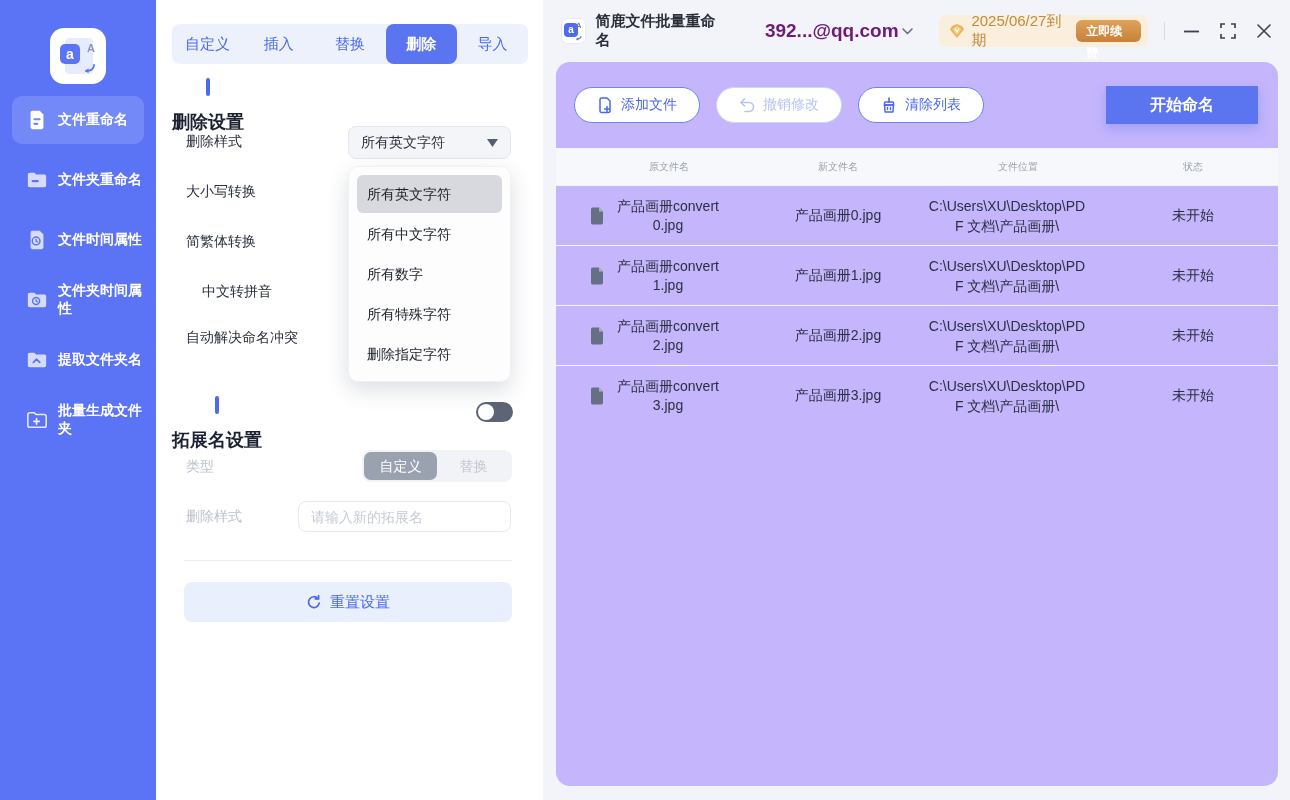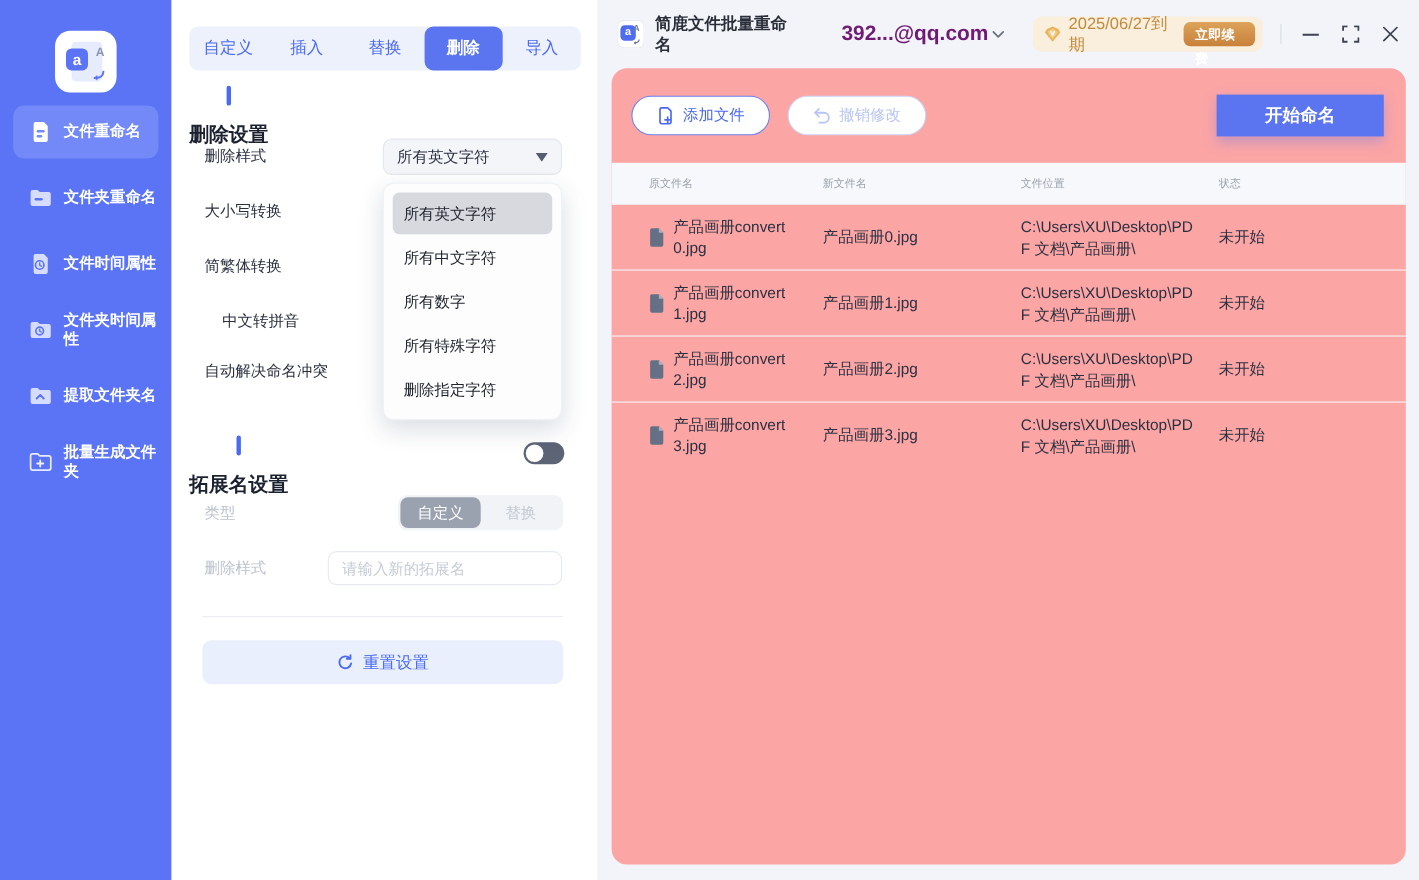--- a/index.html
+++ b/index.html
@@ -63,21 +63,21 @@
   .r-title { margin-left:10px; font-size:15px; font-weight:600; color:#2a2e38; }
   .account { margin-left:42px; display:flex; align-items:center; gap:3px; font-size:19px; font-weight:bold; color:#701a75; cursor:pointer; }
   .vipbadge { margin-left:26px; height:32px; background:#faeedd; border-radius:8px; display:flex; align-items:center;
     gap:7px; padding:0 7px 0 10px; }
   .vipbadge .date { font-size:15px; color:#c08b3e; }
   .renew { height:22px; padding:0 10px; border-radius:6px; background:linear-gradient(180deg,#dda35a,#c8803a);
     color:#fff; font-size:12px; font-weight:bold; line-height:22px; cursor:pointer; }
   .wc-div { width:1px; height:18px; background:#d8dbe2; margin:0 12px 0 16px; }
   .wcbtn { width:30px; height:30px; display:flex; align-items:center; justify-content:center; cursor:pointer; margin-right:8px; }
 
-  .card { position:absolute; left:13px; top:62px; width:722px; height:724px; background:#fca5a5; border-radius:14px; }
+  .card { position:absolute; left:13px; top:62px; width:722px; height:724px; background:#c4b5fd; border-radius:14px;text-align:center; }
   .toolbar { position:absolute; left:18px; top:24px; right:20px; display:flex; gap:16px; align-items:center; }
   .obtn { height:36px; width:126px; border:1px solid #6d83f2; border-radius:18px; background:#fff; color:#4a67ee;
     font-size:14px; display:flex; align-items:center; justify-content:center; gap:8px; cursor:pointer; }
   .obtn.disabled { border-color:#ccd6f8; color:#b7c4f5; cursor:default; }
   .startbtn { margin-left:auto; width:152px; height:38px; background:#5b75f1; border-radius:0; color:#fff;
     font-size:16px; font-weight:bold; display:flex; align-items:center; justify-content:center; cursor:pointer;
     box-shadow:0 5px 12px rgba(91,117,241,.35); }
 
   .thead { position:absolute; left:0; top:86px; width:100%; height:38px; background:#f7f8fb; border-bottom:1px solid #eef0f4;
     display:flex; align-items:center; padding-left:34px; color:#9aa1ac; font-size:10px; }
@@ -268,20 +268,29 @@
               <path d="M10 9.5v5M7.5 12h5" stroke="#4a67ee" stroke-width="1.5" stroke-linecap="round"></path>
             </svg>
           <span>添加文件</span>
         </div>
         <div class="obtn disabled">
           <svg width="16" height="15" viewBox="0 0 16 15">
               <path d="M5.5 1 2 4.5 5.5 8" fill="none" stroke="#b7c4f5" stroke-width="1.6" stroke-linecap="round" stroke-linejoin="round"></path>
               <path d="M2 4.5h8a4.5 4.5 0 0 1 0 9H6" fill="none" stroke="#b7c4f5" stroke-width="1.6" stroke-linecap="round"></path>
             </svg>
           <span>撤销修改</span>
+        </div>
+        <div class="obtn">
+          <svg width="16" height="17" viewBox="0 0 16 17">
+              <path d="M8 1v4" stroke="#4a67ee" stroke-width="1.6" stroke-linecap="round"></path>
+              <path d="M4.5 5h7a1 1 0 0 1 1 1v2h-9V6a1 1 0 0 1 1-1z" fill="none" stroke="#4a67ee" stroke-width="1.5" stroke-linejoin="round"></path>
+              <path d="M3.5 8h9l-.6 7h-7.8z" fill="none" stroke="#4a67ee" stroke-width="1.5" stroke-linejoin="round"></path>
+              <path d="M6.5 10.5v2M9.5 10.5v2" stroke="#4a67ee" stroke-width="1.4" stroke-linecap="round"></path>
+            </svg>
+          <span>清除列表</span>
         </div>
         <div class="startbtn">开始命名</div>
       </div>
 
       <div class="thead">
         <div class="c1">原文件名</div>
         <div class="c2">新文件名</div>
         <div class="c3">文件位置</div>
         <div class="c4">状态</div>
       </div>

